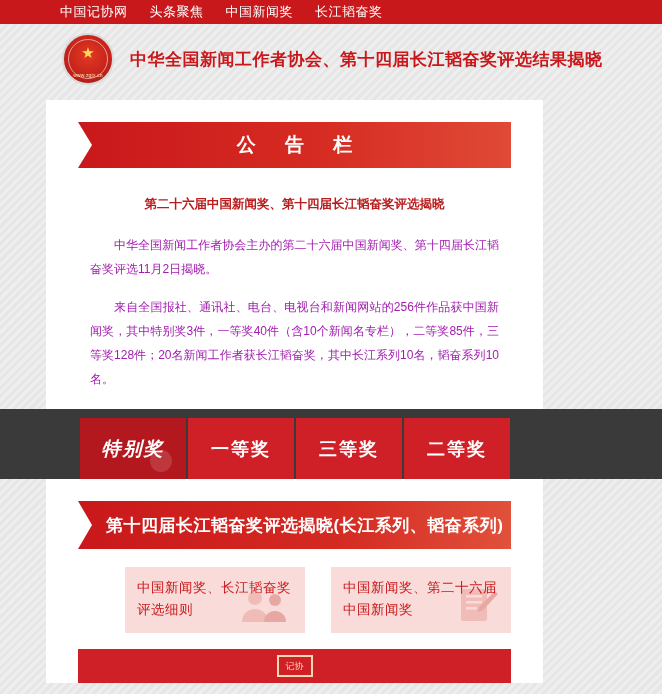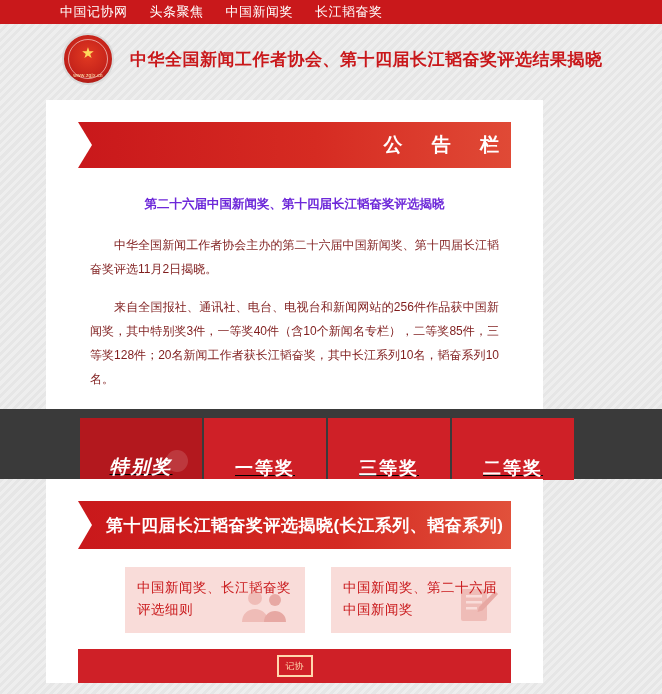--- a/index.html
+++ b/index.html
@@ -97,21 +97,21 @@
   }
   .banner-wrap {
     padding: 0 32px;
   }
   .banner {
     height: 46px;
     background: linear-gradient(90deg, #c9181b 0%, #d62b22 55%, #e04a36 100%);
     position: relative;
     display: flex;
     align-items: center;
-    justify-content: flex-end;
+    justify-content: center;
   }
   .banner:before {
     content: "";
     position: absolute;
     left: 0; top: 0;
     border-left: 14px solid #ffffff;
     border-top: 23px solid transparent;
     border-bottom: 23px solid transparent;
   }
   .banner-text {
@@ -121,28 +121,28 @@
     letter-spacing: 12px;
     text-indent: 12px;
   }
   .article {
     padding: 0 44px;
     margin-top: 28px;
   }
   .article h2 {
     margin: 0 0 20px 0;
     font-size: 12.5px;
-    color: #6d28d9;
+    color: #b91c1c;
     text-align: center;
     font-weight: bold;
   }
   .article p {
     margin: 0 0 14px 0;
     font-size: 12px;
-    color: #7f1d1d;
+    color: #a21caf;
     line-height: 24px;
     text-indent: 24px;
     text-align: justify;
   }
   .sign {
     margin-top: 26px;
     text-align: right;
     padding-right: 26px;
   }
   .sign div {
@@ -160,29 +160,28 @@
     background: #3a3a3a;
   }
   .award-row {
     position: absolute;
     left: 80px;
     top: 418px;
     display: flex;
     gap: 2px;
   }
   .award-btn {
-    width: 122px;
+    width: 106px;
     height: 62px;
     background: #cf2027;
     display: flex;
-    align-items: flex-end;
+    align-items: center;
     justify-content: center;
     position: relative;
     overflow: hidden;
-    text-decoration: underline;
   }
   .award-btn span {
     color: #ffffff;
     font-size: 18px;
     font-weight: bold;
     letter-spacing: 2px;
     z-index: 2;
   }
   .award-btn.special {
     background: #b3181e;

